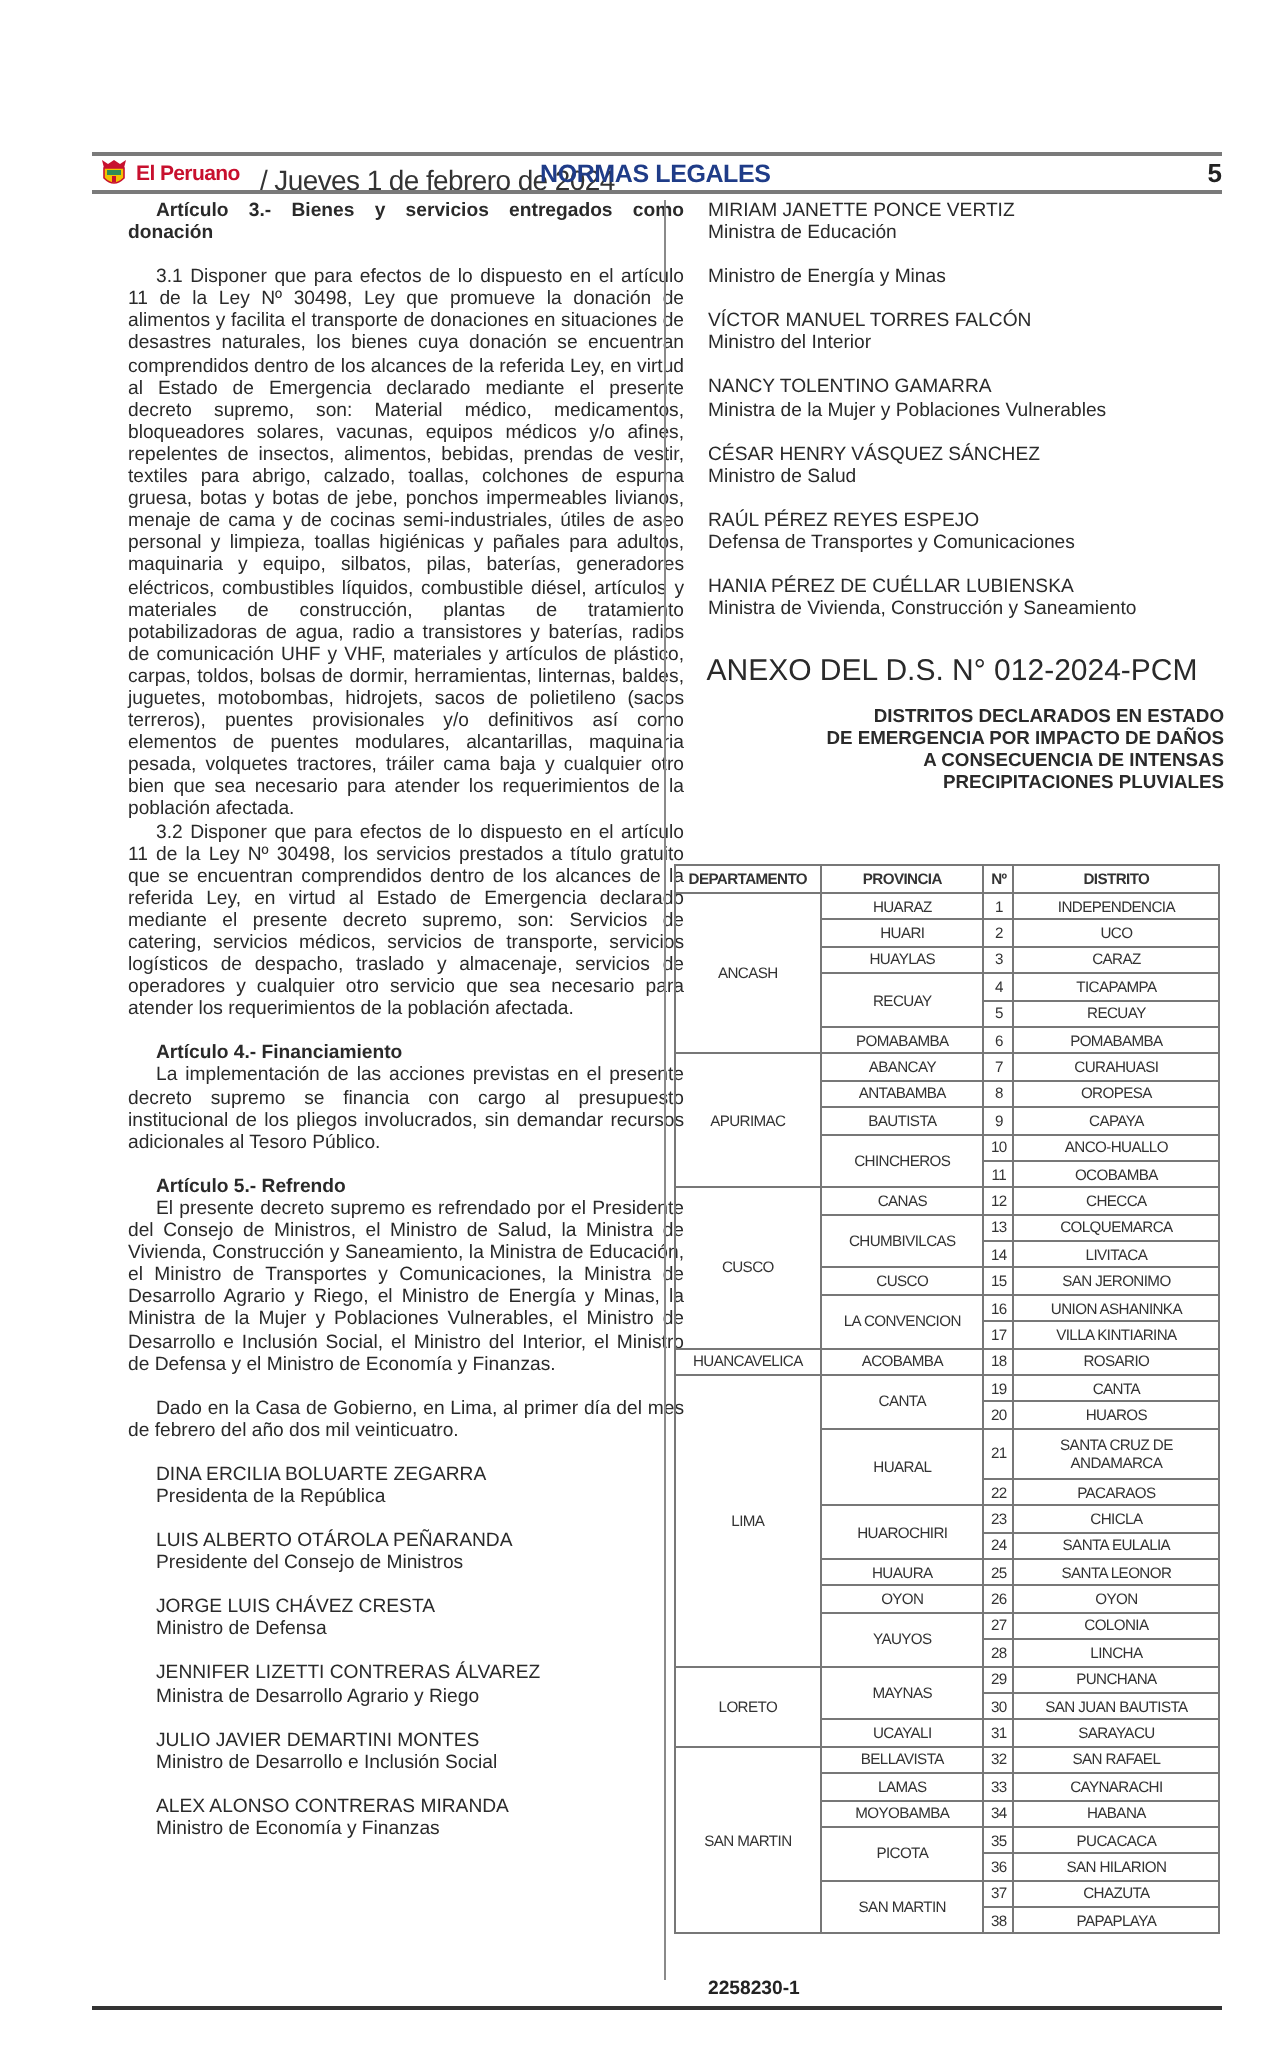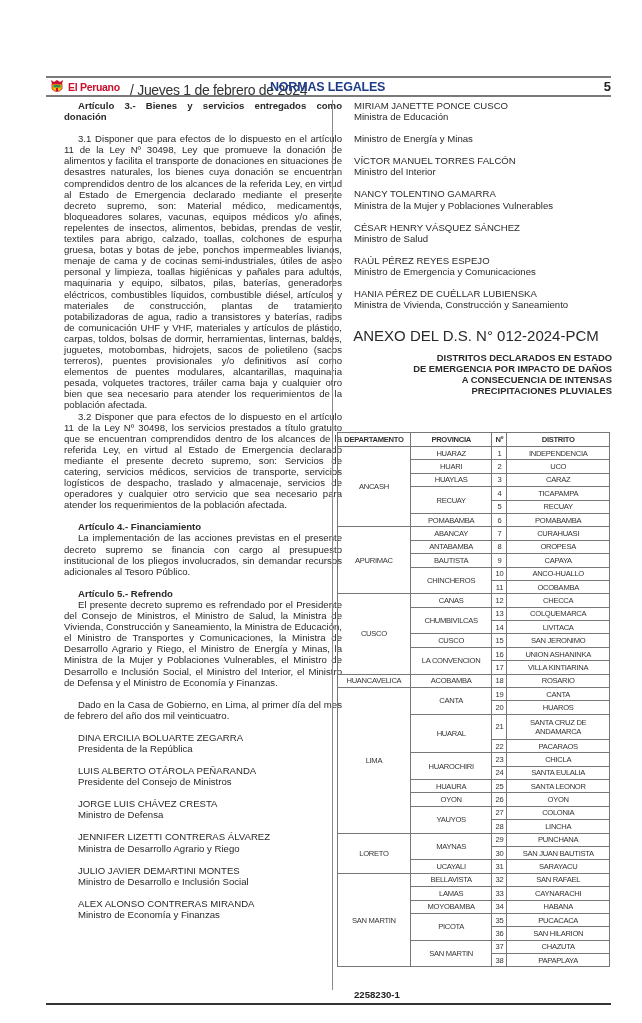--- a/index.html
+++ b/index.html
@@ -97,41 +97,41 @@
         <span class="rl">Ministro de Economía y Finanzas</span>
       </div>
     </div>
 </div>
 
 <div class="col-divider"></div>
 
 <div class="right-col">
   <div id="right-sigs">
       <div class="sig">
-        <span class="nm">MIRIAM JANETTE PONCE CUSCO</span>
+        <span class="nm">MIRIAM JANETTE PONCE VERTIZ</span>
         <span class="rl">Ministra de Educación</span>
       </div>
       <div class="sig">
         <span class="rl">Ministro de Energía y Minas</span>
       </div>
       <div class="sig">
         <span class="nm">VÍCTOR MANUEL TORRES FALCÓN</span>
         <span class="rl">Ministro del Interior</span>
       </div>
       <div class="sig">
         <span class="nm">NANCY TOLENTINO GAMARRA</span>
         <span class="rl">Ministra de la Mujer y Poblaciones Vulnerables</span>
       </div>
       <div class="sig">
         <span class="nm">CÉSAR HENRY VÁSQUEZ SÁNCHEZ</span>
         <span class="rl">Ministro de Salud</span>
       </div>
       <div class="sig">
         <span class="nm">RAÚL PÉREZ REYES ESPEJO</span>
-        <span class="rl">Ministro de Emergencia y Comunicaciones</span>
+        <span class="rl">Defensa de Transportes y Comunicaciones</span>
       </div>
       <div class="sig">
         <span class="nm">HANIA PÉREZ DE CUÉLLAR LUBIENSKA</span>
         <span class="rl">Ministra de Vivienda, Construcción y Saneamiento</span>
       </div>
     </div>
   <div class="annex-title">ANEXO DEL D.S. N° 012-2024-PCM</div>
   <div class="annex-sub" id="annex-sub">
       <div>DISTRITOS DECLARADOS EN ESTADO</div>
       <div>DE EMERGENCIA POR IMPACTO DE DAÑOS</div>

